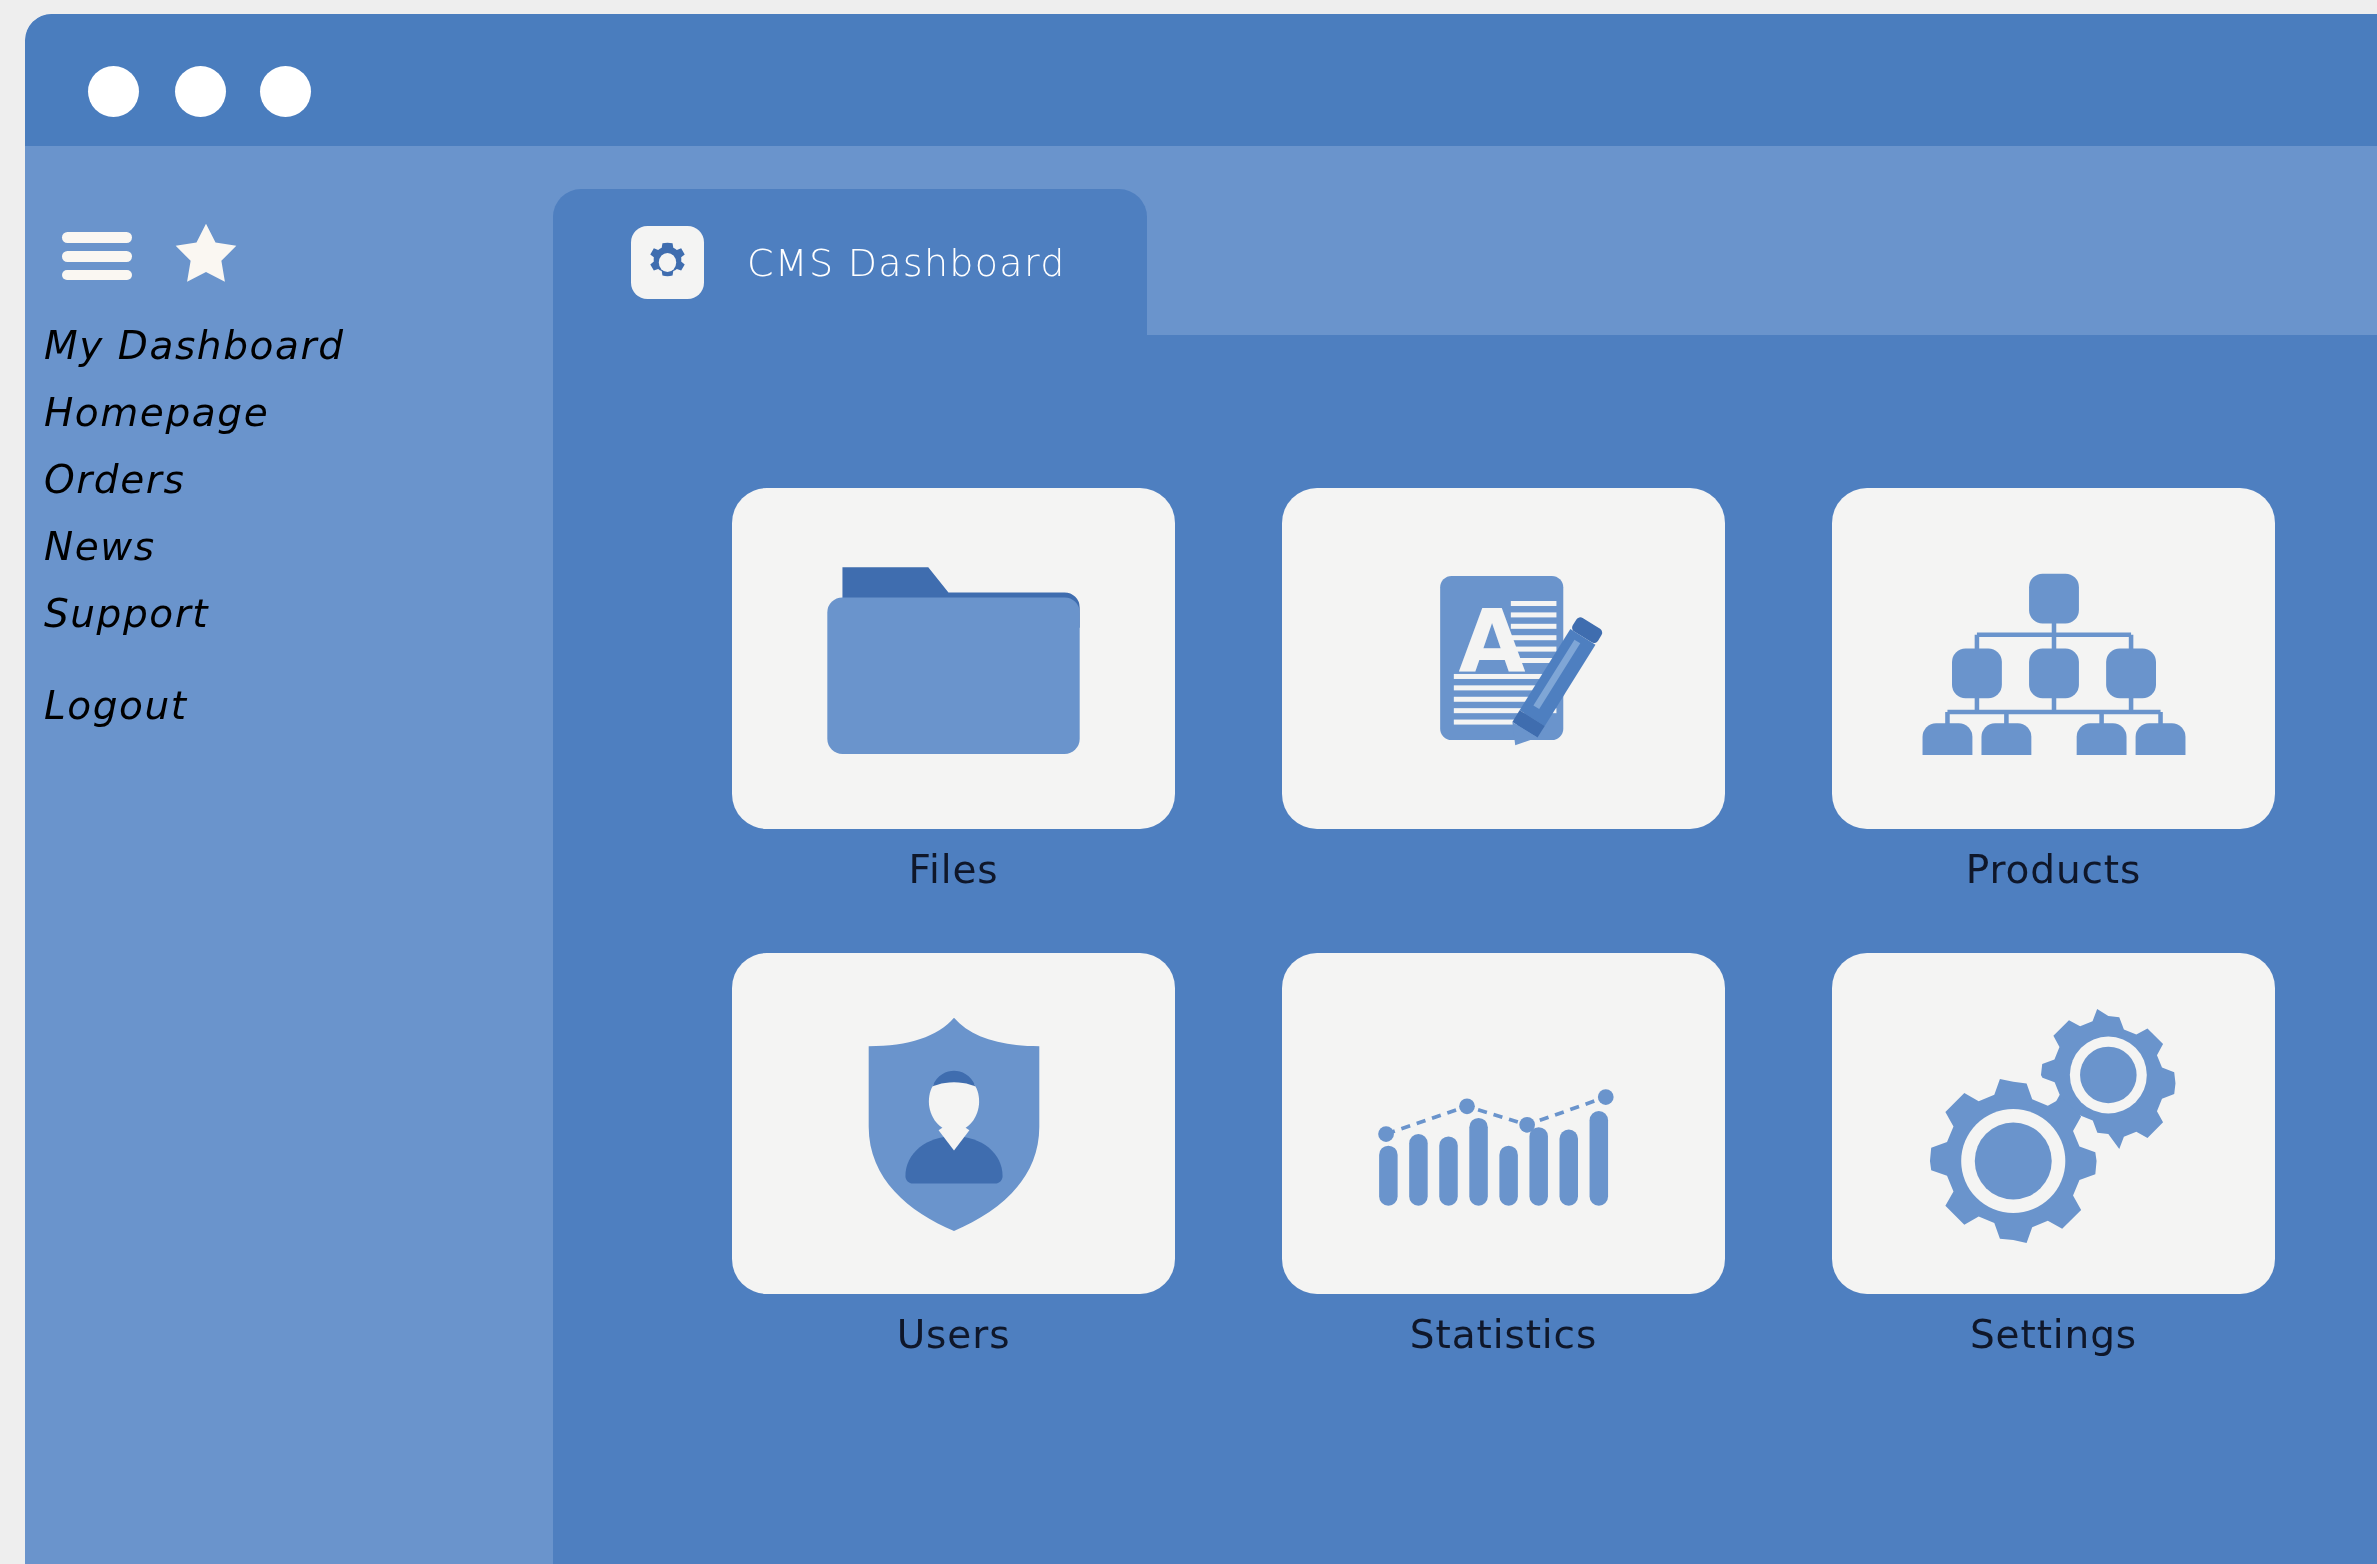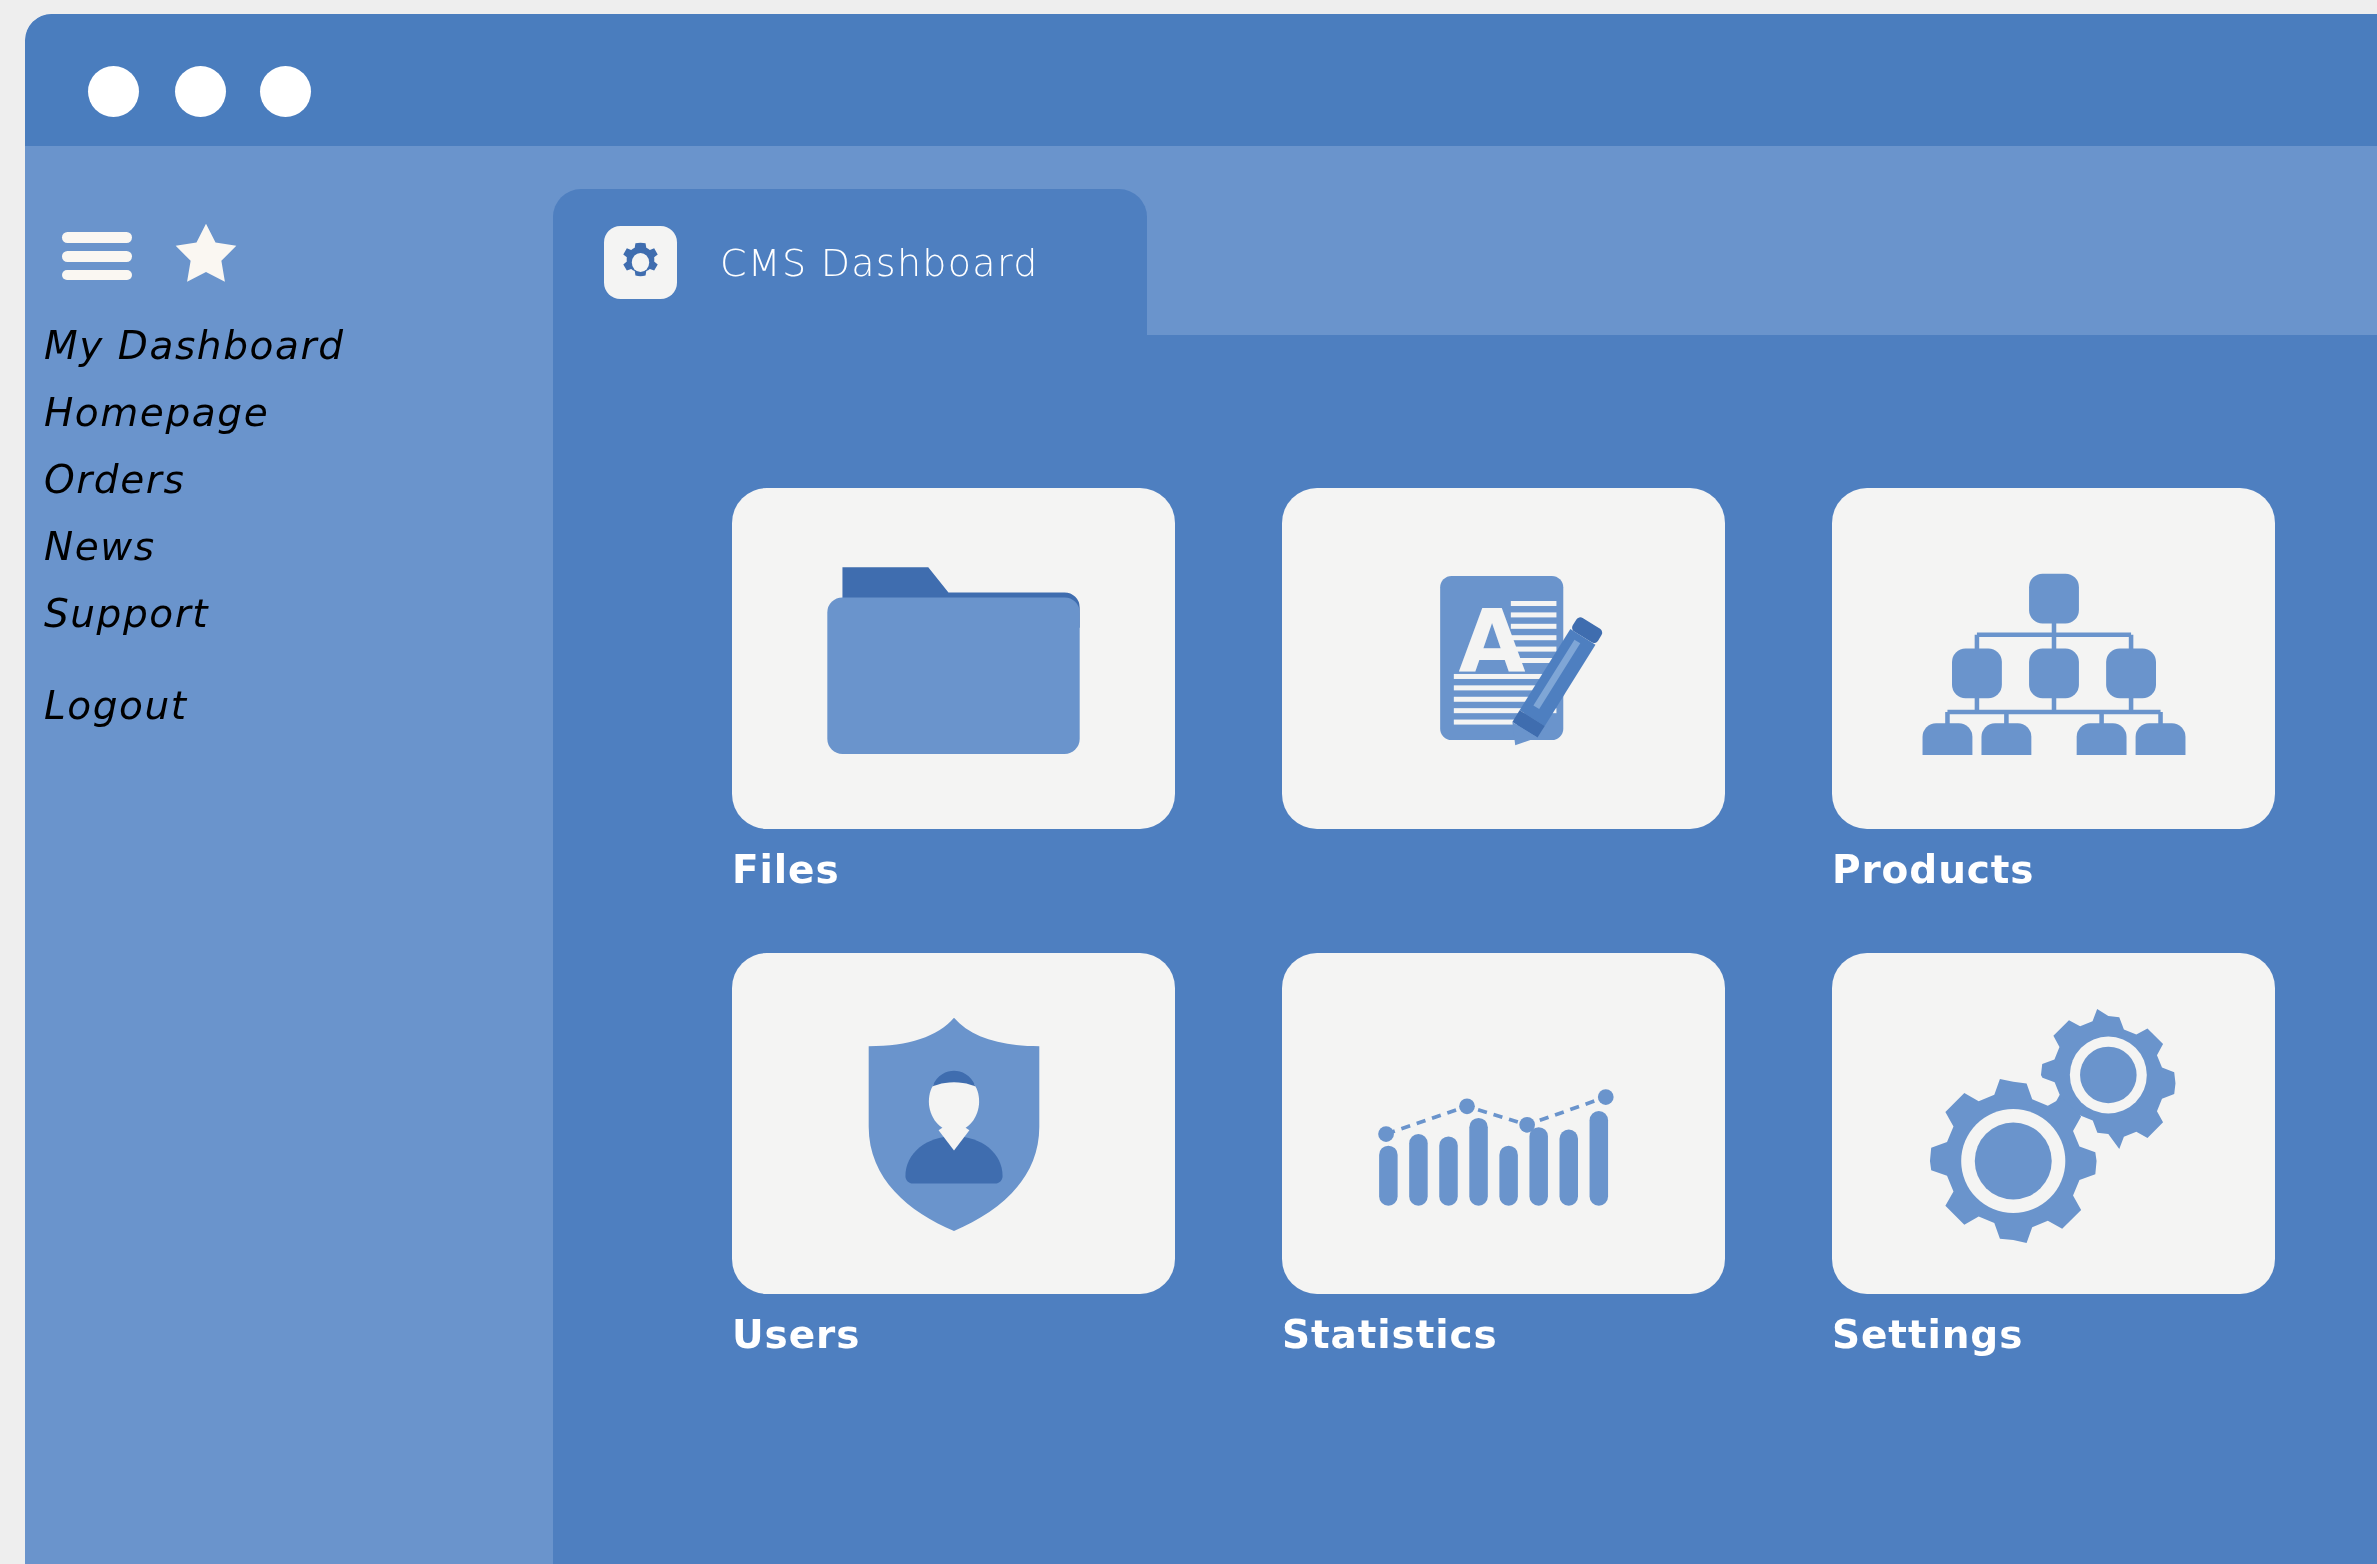--- a/index.html
+++ b/index.html
@@ -88,21 +88,21 @@
     width:1824px; height:190px;
     background:#6A94CC;
   }
   #tab {
     position:absolute; left:0px; top:43px;
     width:594px; height:147px;
     background:#4E7FC0;
     border-top-left-radius:28px;
     border-top-right-radius:28px;
     display:flex; align-items:center;
-    padding-left:51px;
+    padding-left:78px;
     cursor:pointer;
   }
   #tab-icon {
     width:73px; height:73px;
     background:#F4F4F3;
     border-radius:16.4px;
     display:flex; align-items:center; justify-content:center;
     flex:none;
   }
   #tab-label {
@@ -127,23 +127,24 @@
   .cell { width:443px; }
   .card {
     width:443px; height:341px;
     background:#F4F4F3;
     border-radius:35px;
     display:flex; align-items:center; justify-content:center;
     cursor:pointer;
   }
   .card-label {
     margin-top:20px;
-    color:#ffffff;
+    text-align:center;
+    color:#0f172a;
     font-size:39px;
-    font-weight:700;
+    font-weight:400;
     letter-spacing:0.9px;
     line-height:1.1;
   }
 </style>
 </head>
 <body>
 
 <div id="window">
 
   <div id="titlebar">

